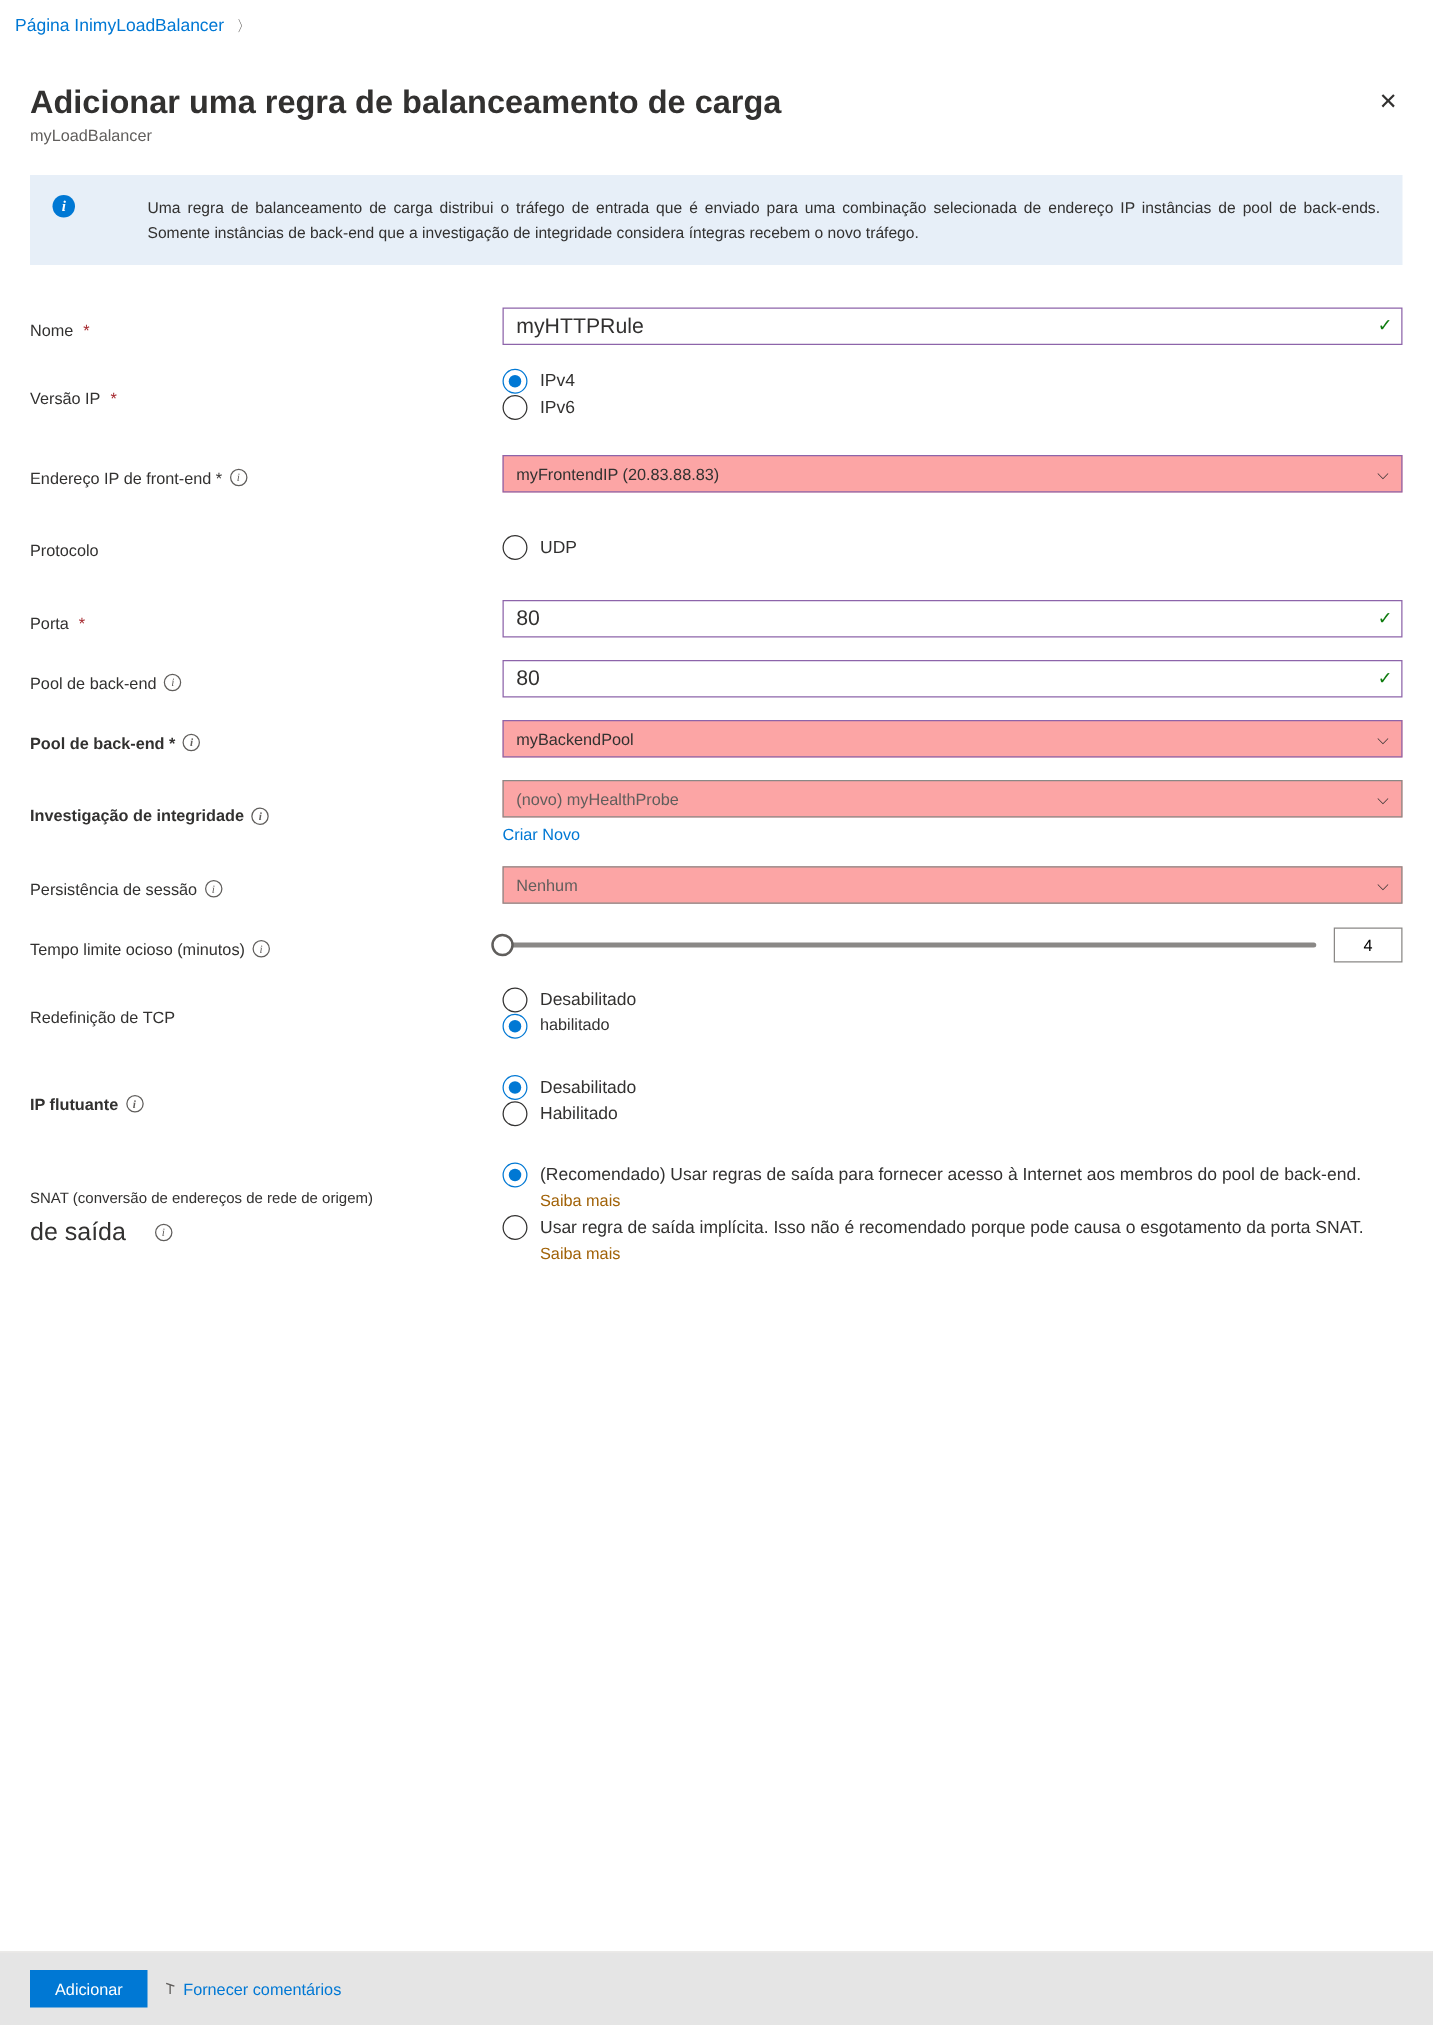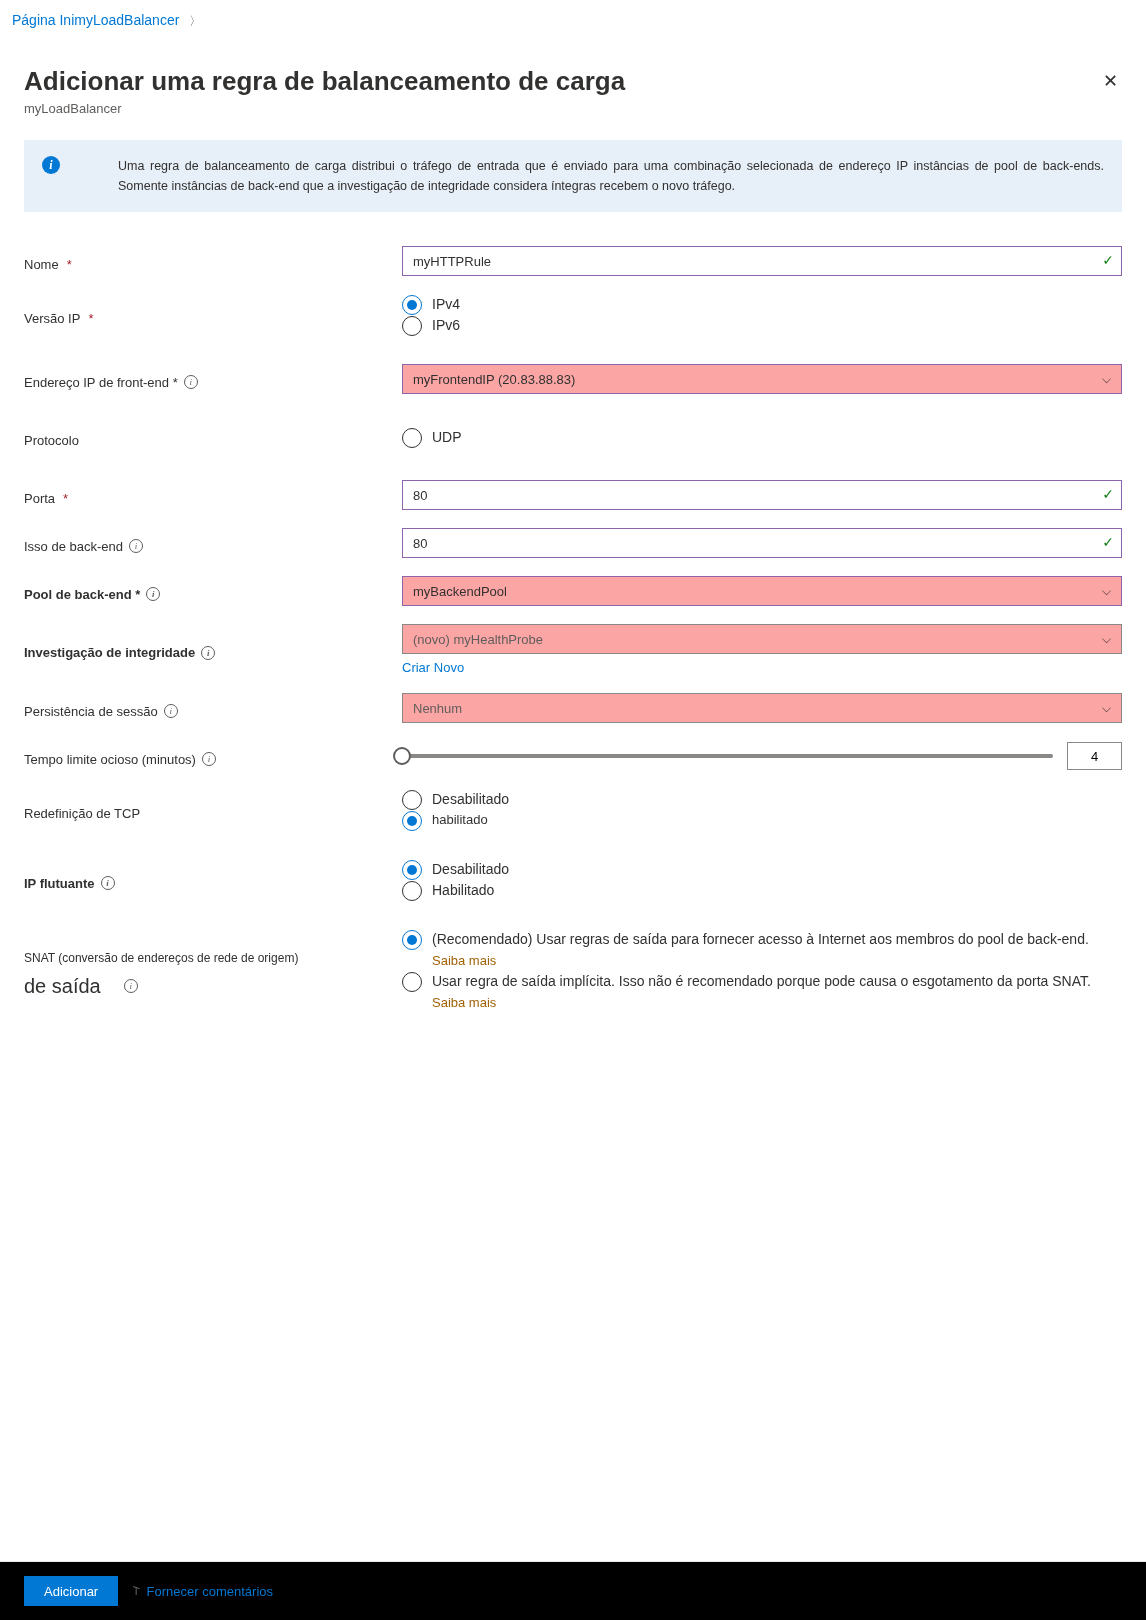--- a/index.html
+++ b/index.html
@@ -16,40 +16,40 @@
   .info-box { background: #e7eff8; padding: 16px 18px; display: flex; gap: 14px; margin-bottom: 34px; }
   .info-icon { flex: 0 0 18px; width:18px; height:18px; border-radius:50%; background:#0078d4; color:#fff; font-size:12px; font-weight:bold; line-height:18px; text-align:center; font-style:italic; font-family:serif; }
   .info-text { font-size: 12.5px; color: #323130; line-height: 1.6; text-align: justify; margin-left: 44px; }
   .row { display: flex; align-items: center; margin-bottom: 18px; min-height: 30px; }
   .row.tall { margin-bottom: 28px; }
   .label-col { flex: 0 0 378px; padding-top: 6px; font-size: 13px; color: #323130; display:flex; align-items:center; gap:4px; }
   .bold { font-weight: 600; }
   .req { color: #a4262c; margin-left: 4px; }
   .info-i { display:inline-flex; width:14px; height:14px; border:1px solid #605e5c; border-radius:50%; font-size:9px; font-style:italic; font-family:serif; align-items:center; justify-content:center; color:#605e5c; margin-left:2px; }
   .ctrl-col { flex: 1; }
-  .text-input { width:100%; height:30px; border:1px solid #8d64aa; padding:0 28px 0 10px; font-size:13px; color:#323130; position:relative; }
+  .text-input { width:100%; height:30px; border:1px solid #8d64aa; padding:0 28px 0 10px; font-size:17px; color:#323130; position:relative; }
   .input-wrap { position: relative; width: 100%; }
   .valid-check { position:absolute; right:8px; top:6px; color:#107c10; font-size:14px; }
   .select { width:100%; height:30px; border:1px solid #8d64aa; padding:0 10px; font-size:13px; display:flex; align-items:center; justify-content:space-between; cursor:pointer; background:#fca5a5; }
   .select.grey { border:1px solid #8a8886; color:#605e5c; }
   .chev-down { font-size:12px; color:#323130; }
   .radio-group { display:flex; flex-direction:column; }
   .radio-opt { display:flex; align-items:flex-start; gap:10px; cursor:pointer; }
   .radio-circle { flex:0 0 20px; width:20px; height:20px; border:1px solid #323130; border-radius:50%; display:flex; align-items:center; justify-content:center; margin-top:1px; }
   .radio-circle.sel { border-color:#0078d4; }
   .radio-circle.sel::after { content:""; width:10px; height:10px; border-radius:50%; background:#0078d4; }
   .radio-label { font-size:14px; line-height:1.5; color:#323130; }
   .radio-label.small { font-size:13px; }
   .link-s { color:#0078d4; font-size:13px; text-decoration:none; }
   .slider-row { display:flex; align-items:center; gap:14px; }
   .slider-track { flex:1; height:4px; background:#8a8886; position:relative; border-radius:2px; }
   .slider-thumb { position:absolute; left:0; top:50%; transform:translate(-50%,-50%); width:18px; height:18px; border-radius:50%; background:#fff; border:2px solid #605e5c; }
   .slider-val { width:55px; height:28px; border:1px solid #8a8886; text-align:center; font-size:13px; }
   .snat-text .link-s { color:#a16207; }
-  .footer { position:fixed; bottom:0; left:0; width:1146px; background:#000000; border-top:1px solid #edebe9; padding:14px 24px; display:flex; align-items:center; gap:14px; }
+  .footer { position:fixed; bottom:0; left:0; width:1146px; background:#e5e5e5; border-top:1px solid #edebe9; padding:14px 24px; display:flex; align-items:center; gap:14px; }
   .btn-primary { background:#0078d4; color:#fff; border:none; height:30px; padding:0 20px; font-size:13px; cursor:pointer; }
   .feedback { color:#0078d4; font-size:13px; display:flex; align-items:center; gap:6px; cursor:pointer; }
   .fb-icon { font-size:12px; color:#605e5c; }
   .create-new { margin-top:6px; }
 </style>
 </head>
 <body>
 
 <div class="topbar">
   <div class="breadcrumb">
@@ -138,21 +138,21 @@
     <div class="ctrl-col">
       <div class="input-wrap">
         <input class="text-input" value="80" style="">
         <span class="valid-check">✓</span>
       </div>
     </div>
   </div>
 
   <div class="row">
     <div class="label-col">
-        <span>Isso de back-end</span>
+        <span>Pool de back-end</span>
         <span class="info-i">i</span>
       </div>
     <div class="ctrl-col">
       <div class="input-wrap">
         <input class="text-input" value="80" style="">
         <span class="valid-check">✓</span>
       </div>
     </div>
   </div>
 

